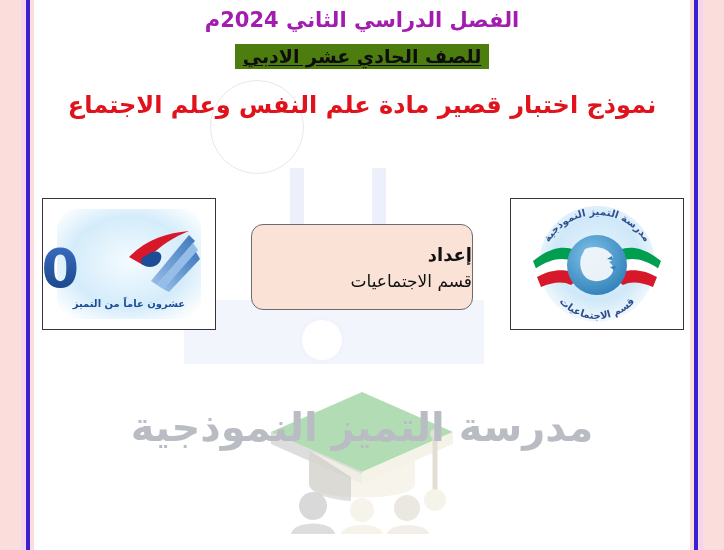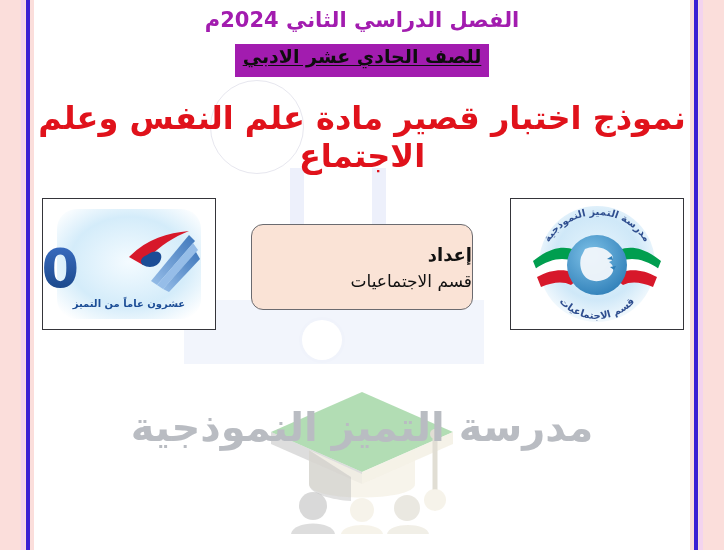--- a/index.html
+++ b/index.html
@@ -130,34 +130,34 @@
     font-size: 21px;
     color: #a21caf;
     direction: rtl;
   }
   .line-grade-wrap {
     margin: 12px 0 0;
     direction: rtl;
   }
   .line-grade {
     display: inline-block;
-    background: #a21caf;             
+    background: #4d7c0f;             
     color: #0d0d0d;
     font-family: "DejaVu Sans", "Liberation Sans", sans-serif;
     font-weight: 700;
     font-size: 19px;
-    padding: 1px 8px 10px;
+    padding: 1px 8px 2px;
     text-decoration: underline;
     text-underline-offset: 2px;
   }
   .line-title {
     margin: 22px 0 0;
     font-family: "DejaVu Sans", "Liberation Sans", sans-serif;
     font-weight: 700;
-    font-size: 32px;
+    font-size: 24px;
     color: #e0121b;                  
     direction: rtl;
   }
 
   
   .row {
     position: absolute;
     left: 0;
     right: 0;
     top: 198px;

